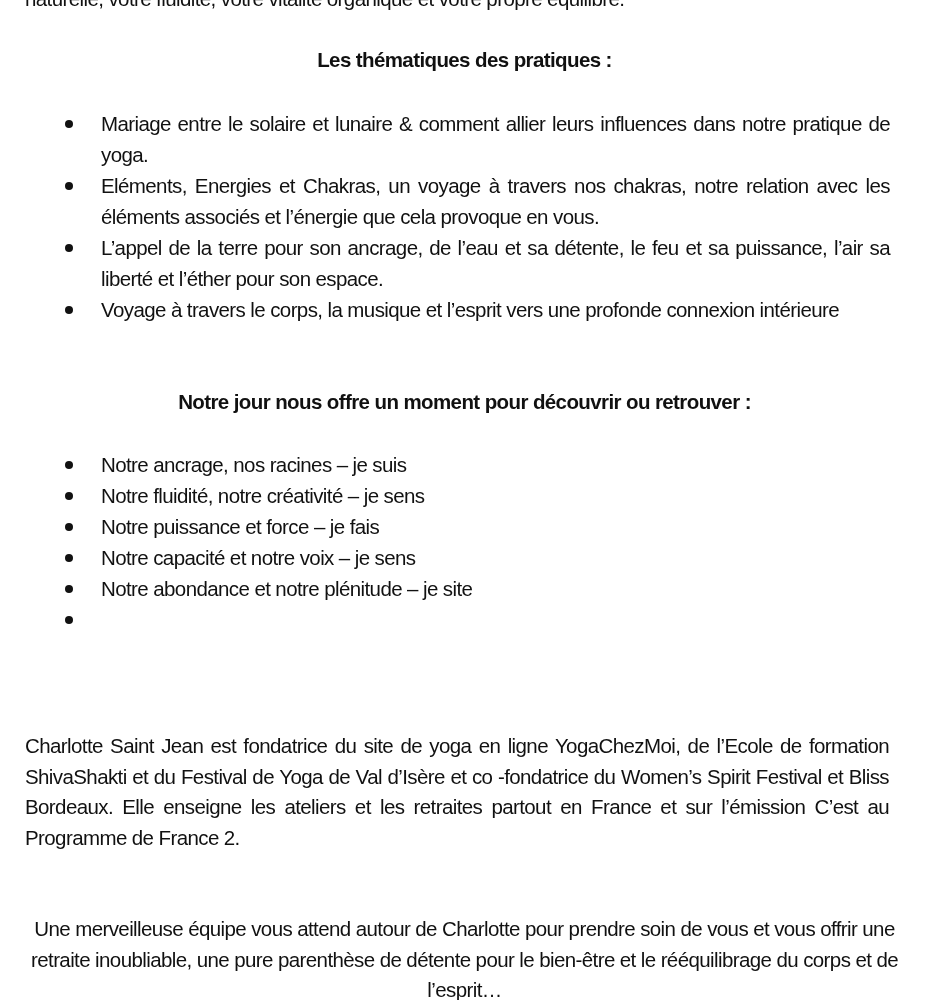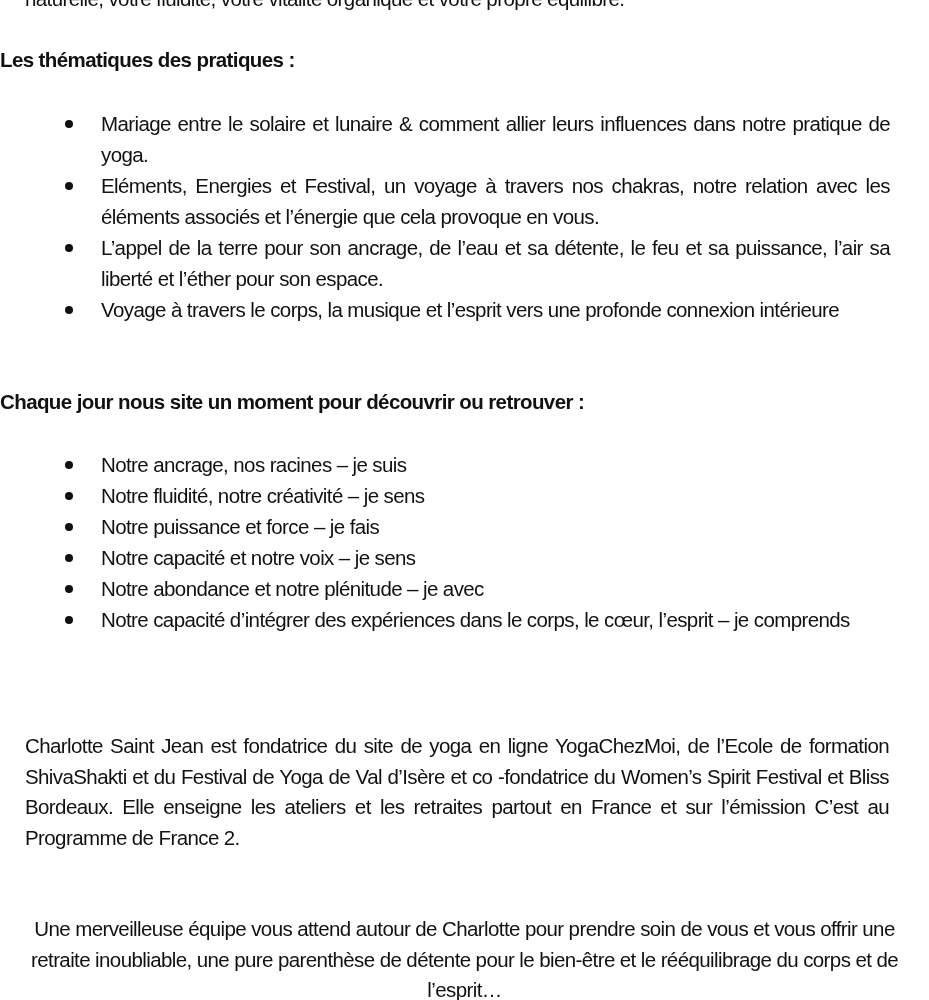--- a/index.html
+++ b/index.html
@@ -30,20 +30,21 @@
   }
   .top-fragment {
     left: 25px;
     top: -16px;
     line-height: 30px;
   }
   .heading {
     position: absolute;
     left: 0;
     width: 929px;
+    text-align: center;
     font-weight: bold;
     line-height: 30px;
   }
   .heading-1 { top: 45px; }
   .heading-2 { top: 387px; }
 
   ul.bullets {
     position: absolute;
     left: 0;
     margin: 0;
@@ -101,58 +102,57 @@
 
   <div class="heading heading-1">Les thématiques des pratiques :</div>
 
   <ul class="bullets list-1">
     <li>
       <span class="dot"></span>
       <span class="txt">Mariage entre le solaire et lunaire &amp; comment allier leurs influences dans notre pratique de yoga.</span>
     </li>
     <li>
       <span class="dot"></span>
-      <span class="txt">Eléments, Energies et Festival, un voyage à travers nos chakras, notre relation avec les éléments associés et l’énergie que cela provoque en vous.</span>
+      <span class="txt">Eléments, Energies et Chakras, un voyage à travers nos chakras, notre relation avec les éléments associés et l’énergie que cela provoque en vous.</span>
     </li>
     <li>
       <span class="dot"></span>
       <span class="txt">L’appel de la terre pour son ancrage, de l’eau et sa détente, le feu et sa puissance, l’air sa liberté et l’éther pour son espace.</span>
     </li>
     <li>
       <span class="dot"></span>
       <span class="txt">Voyage à travers le corps, la musique et l’esprit vers une profonde connexion intérieure</span>
     </li>
   </ul>
 
-  <div class="heading heading-2">Chaque jour nous site un moment pour découvrir ou retrouver :</div>
+  <div class="heading heading-2">Notre jour nous offre un moment pour découvrir ou retrouver :</div>
 
   <ul class="bullets list-2">
     <li>
       <span class="dot"></span>
       <span class="txt">Notre ancrage, nos racines – je suis</span>
     </li>
     <li>
       <span class="dot"></span>
       <span class="txt">Notre fluidité, notre créativité – je sens</span>
     </li>
     <li>
       <span class="dot"></span>
       <span class="txt">Notre puissance et force – je fais</span>
     </li>
     <li>
       <span class="dot"></span>
       <span class="txt">Notre capacité et notre voix – je sens</span>
     </li>
     <li>
       <span class="dot"></span>
-      <span class="txt">Notre abondance et notre plénitude – je avec</span>
+      <span class="txt">Notre abondance et notre plénitude – je site</span>
     </li>
     <li>
       <span class="dot"></span>
-      <span class="txt">Notre capacité d’intégrer des expériences dans le corps, le cœur, l’esprit – je comprends</span>
     </li>
   </ul>
 
   <p class="bio" style="margin:0;">Charlotte Saint Jean est fondatrice du site de yoga en ligne YogaChezMoi, de l’Ecole de formation ShivaShakti  et du Festival de Yoga de Val d’Isère et co -fondatrice du Women’s Spirit Festival et Bliss Bordeaux.  Elle enseigne les ateliers et les retraites partout en France et sur l’émission C’est au Programme de France 2.</p>
 
   <p class="closing" style="margin:0;">Une merveilleuse équipe vous attend autour de Charlotte pour prendre soin de vous et vous offrir une retraite inoubliable, une pure parenthèse de détente pour le bien-être et le rééquilibrage du corps et de l’esprit…</p>
 
 </div>
 
 </body></html>

